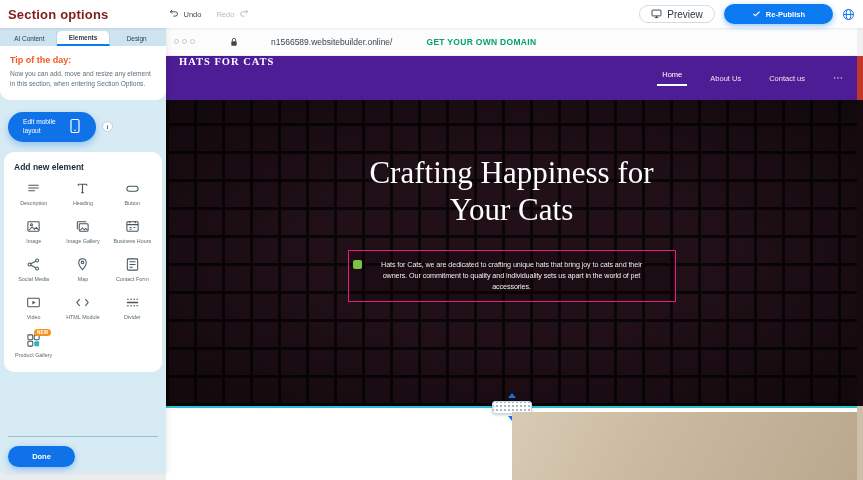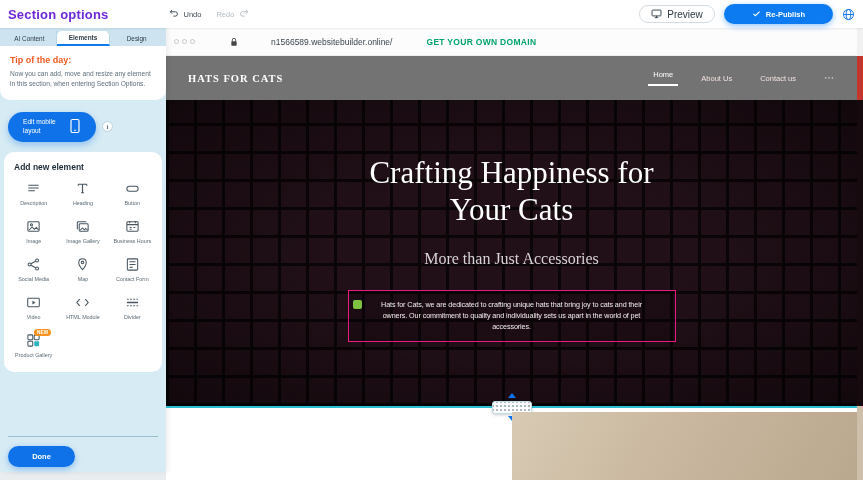--- a/index.html
+++ b/index.html
@@ -2,21 +2,21 @@
 <html><head>
 <meta charset="utf-8">
 <style>
   * { margin:0; padding:0; box-sizing:border-box; }
   body { font-family:"Liberation Sans", sans-serif; background:#fff; }
   .app { position:relative; width:863px; height:480px; overflow:hidden; background:#e9edf0; }
 
   
   .topbar { position:absolute; top:0; left:0; width:863px; height:28px; background:#fff;
     display:flex; align-items:center; padding:0 8px; z-index:30; box-shadow:0 1px 2px rgba(0,0,0,.08); }
-  .topbar-title { font-size:13px; font-weight:700; color:#6d28d9; letter-spacing:.2px; }
+  .topbar-title { font-size:13px; font-weight:700; color:#7f1d1d; letter-spacing:.2px; }
   .history { display:flex; align-items:center; gap:5px; margin-left:60px; font-size:7.5px; color:#3c4a55; }
   .history .lbl { cursor:pointer; }
   .history .disabled { color:#b4bcc3; }
   .actions { margin-left:auto; display:flex; align-items:center; gap:9px; }
   .preview-btn { height:18px; padding:0 11px; border-radius:12px; border:1px solid #d3dce3; background:#fff;
     font-size:10px; color:#2a3944; display:flex; gap:5px; align-items:center; cursor:pointer; }
   .republish-btn { height:20px; padding:0 28px; border-radius:12px; background:#0c7bf2; color:#fff;
     font-size:7.5px; font-weight:700; display:flex; gap:5px; align-items:center; border:none;
     box-shadow:0 2px 6px rgba(12,123,242,.45); cursor:pointer; }
   .globe-wrap { display:flex; align-items:center; cursor:pointer; }
@@ -57,21 +57,21 @@
   .content { position:absolute; left:166px; top:28px; right:6px; bottom:0; background:#fff; }
   .browserbar { height:28px; display:flex; align-items:center; padding:0 8px; background:#fcfcfd;
     border-bottom:1px solid #f0f0f0;gap:28px; }
   .dots { display:flex; gap:3px; margin-right:7px; }
   .dot { width:5px; height:5px; border-radius:50%; border:1px solid #c9c9c9; background:#fff; }
   .url-text { font-size:8.5px; color:#39454e; margin-left:5px; }
   .domain-link { font-size:8.5px; color:#00a36a; font-weight:700; margin-left:6px; letter-spacing:.3px; cursor:pointer; }
 
   
   .preview { position:relative; height:calc(100% - 28px); overflow:hidden; background:#fff; }
-  .site-header { height:44px; background:#737373; display:flex; align-items:center; padding:0 22px; }
+  .site-header { height:44px; background:#4c1d95; display:flex; padding:0 13px; }
   .logo { color:#fff; font-family:"Liberation Serif", serif; font-weight:700; font-size:10.5px; letter-spacing:1px; cursor:pointer; }
   .nav { margin-left:auto; display:flex; align-items:center; gap:28px; }
   .nav-item { color:#f3e3e1; font-size:7.5px; cursor:pointer; }
   .nav-item.active { color:#fff; }
   .nav-item.active::after { content:""; display:block; height:2px; background:#fff; margin:5px -5px 0; }
   .nav-more { color:#f3e3e1; font-size:10px; letter-spacing:1px; cursor:pointer; line-height:1; }
 
   .hero { position:relative; height:306px; text-align:center; color:#fff;
     background-image:
       radial-gradient(ellipse at center, rgba(0,0,0,0) 35%, rgba(0,0,0,.5) 100%),
@@ -344,21 +344,20 @@
           <span class="nav-item">Contact us</span>
           <span class="nav-more">⋯</span>
         </nav>
       </div>
 
       <div class="hero">
         <div class="hero-title">
           <div>Crafting Happiness for</div>
           <div>Your Cats</div>
         </div>
-        <div class="hero-sub">More than Just Accessories</div>
         <div class="hero-par">
           <span class="green-mark"></span>
           <span>Hats for Cats, we are dedicated to crafting unique hats that bring joy to cats and their owners. Our commitment to quality and individuality sets us apart in the world of pet accessories.</span>
         </div>
       </div>
 
       <div class="section-line"></div>
       <span class="arr arr-up"></span>
       <div class="handle"></div>
       <span class="arr arr-down"></span>

